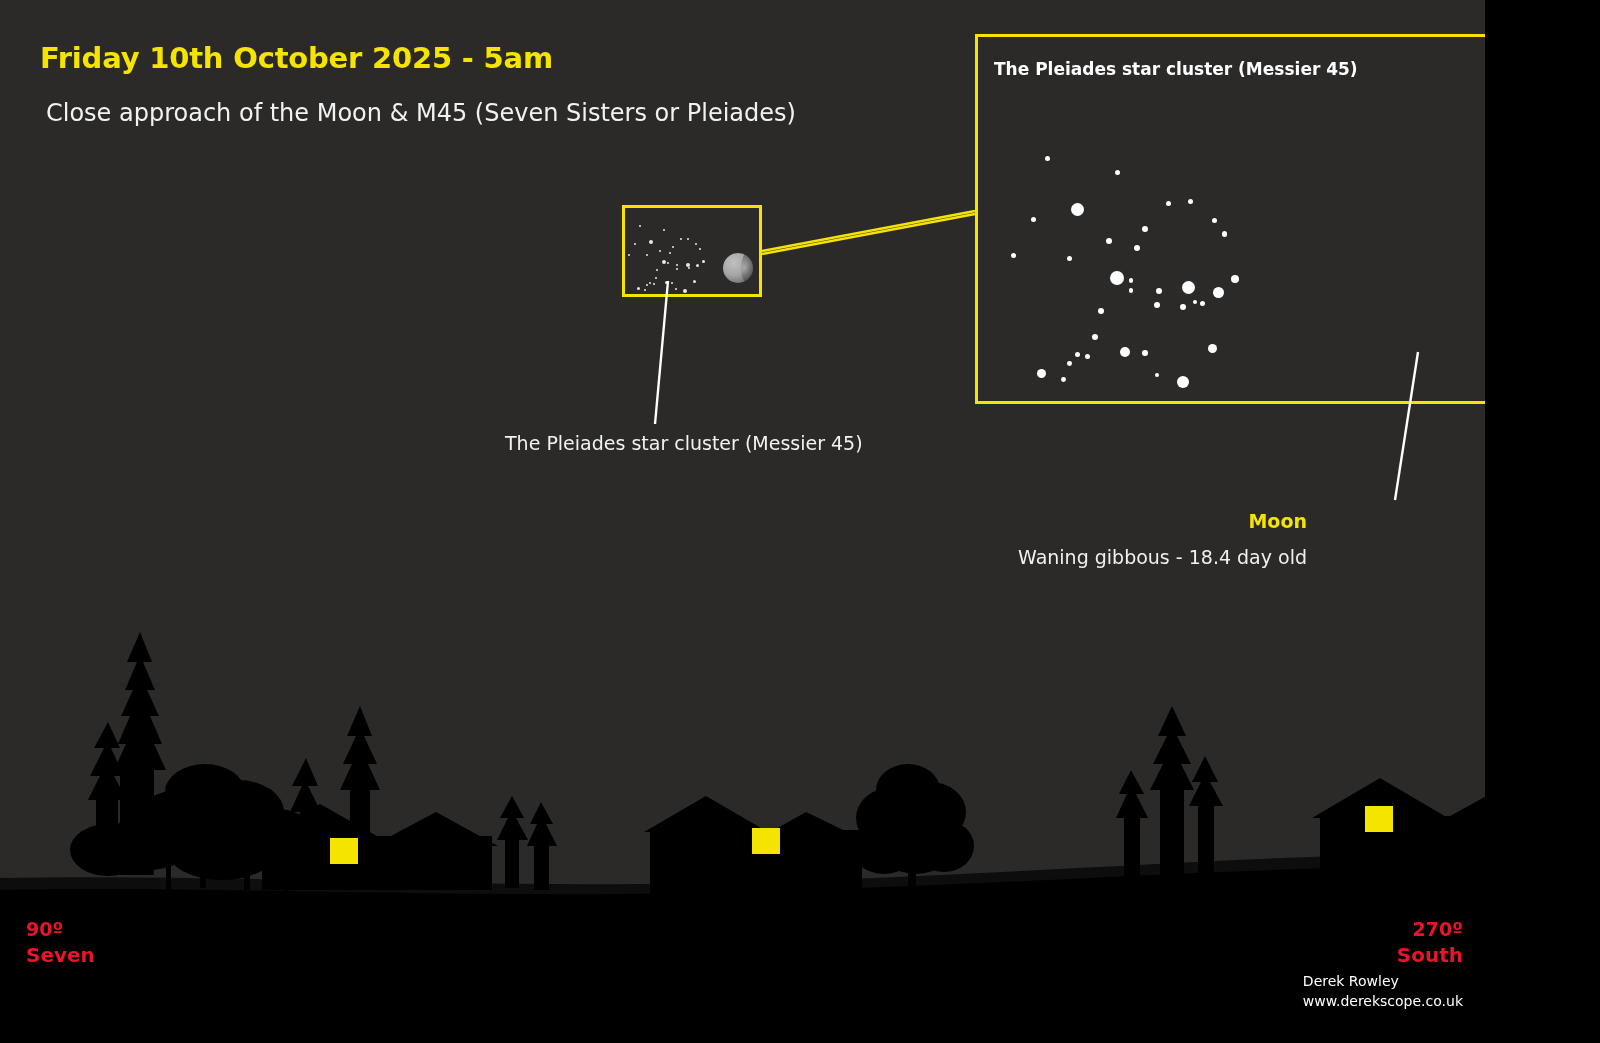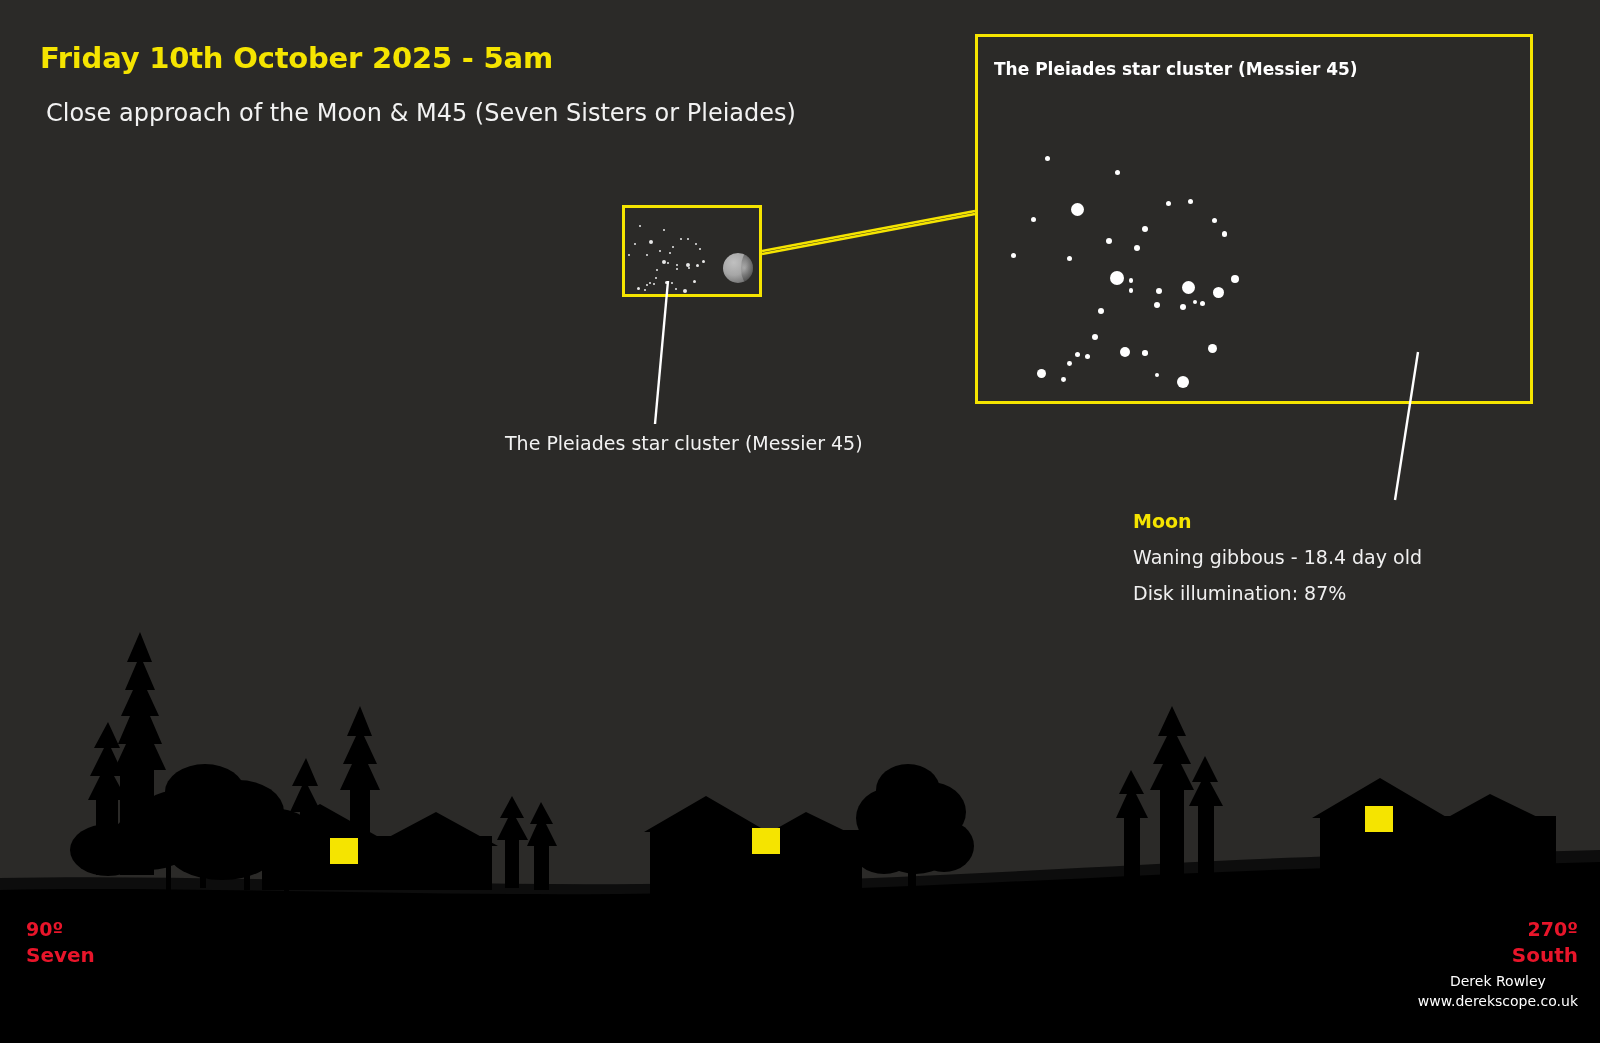--- a/index.html
+++ b/index.html
@@ -2,21 +2,21 @@
 <html><head>
 <meta charset="utf-8">
 <style>
   html, body {
     margin: 0;
     padding: 0;
     background: #000000;
   }
   #stage {
     position: relative;
-    width: 1600px;
+    width: 1485px;
     height: 1043px;
     overflow: hidden;
     background: #2b2a28;
     font-family: "DejaVu Sans", sans-serif;
   }
 
   
   .sky {
     position: absolute;
     left: 0; top: 0;
@@ -142,20 +142,21 @@
     top: 432px;
     font-family: "DejaVu Sans", sans-serif;
     font-size: 19px;
     color: #f2f2f2;
     white-space: nowrap;
   }
   .moon-block {
     position: absolute;
     right: 178px;
     top: 509px;
+    text-align: right;
     font-family: "DejaVu Sans", sans-serif;
   }
   .moon-head {
     font-weight: bold;
     font-size: 19px;
     color: #f5e400;
     line-height: 24px;
   }
   .moon-line {
     font-size: 19px;
@@ -179,21 +180,21 @@
   .compass-mid   { left: 0; right: 0; top: 911px; text-align: center; }
   .compass-mid .deg { font-size: 21px; }
   .compass-mid .dir { font-size: 24px; }
   .compass-right { right: 22px; top: 916px; text-align: right; }
 
   
   .credit {
     position: absolute;
     right: 22px;
     top: 971px;
-    text-align: center;
+    text-align: left;
     font-family: "DejaVu Sans", sans-serif;
     font-size: 14px;
     color: #ffffff;
     line-height: 20px;
   }
 
   
   .window {
     position: absolute;
     background: #f5e400;
@@ -399,21 +400,20 @@
   <svg class="pointer-svg" viewBox="0 0 1600 1043">
     <line x1="668" y1="281" x2="655" y2="424" stroke="#ffffff" stroke-width="2.4"></line>
     <line x1="1418" y1="352" x2="1395" y2="500" stroke="#ffffff" stroke-width="2.4"></line>
   </svg>
 
   <div class="pleiades-label">The Pleiades star cluster (Messier 45)</div>
 
   <div class="moon-block">
     <div class="moon-head">Moon</div>
     <div class="moon-line">Waning gibbous - 18.4 day old</div>
-    <div class="moon-line">Disk illumination: 87%</div>
   </div>
 
   <div class="compass compass-left">
     <div class="deg">90º</div>
     <div class="dir">Seven</div>
   </div>
 
 
   <div class="compass compass-right">
     <div class="deg">270º</div>

